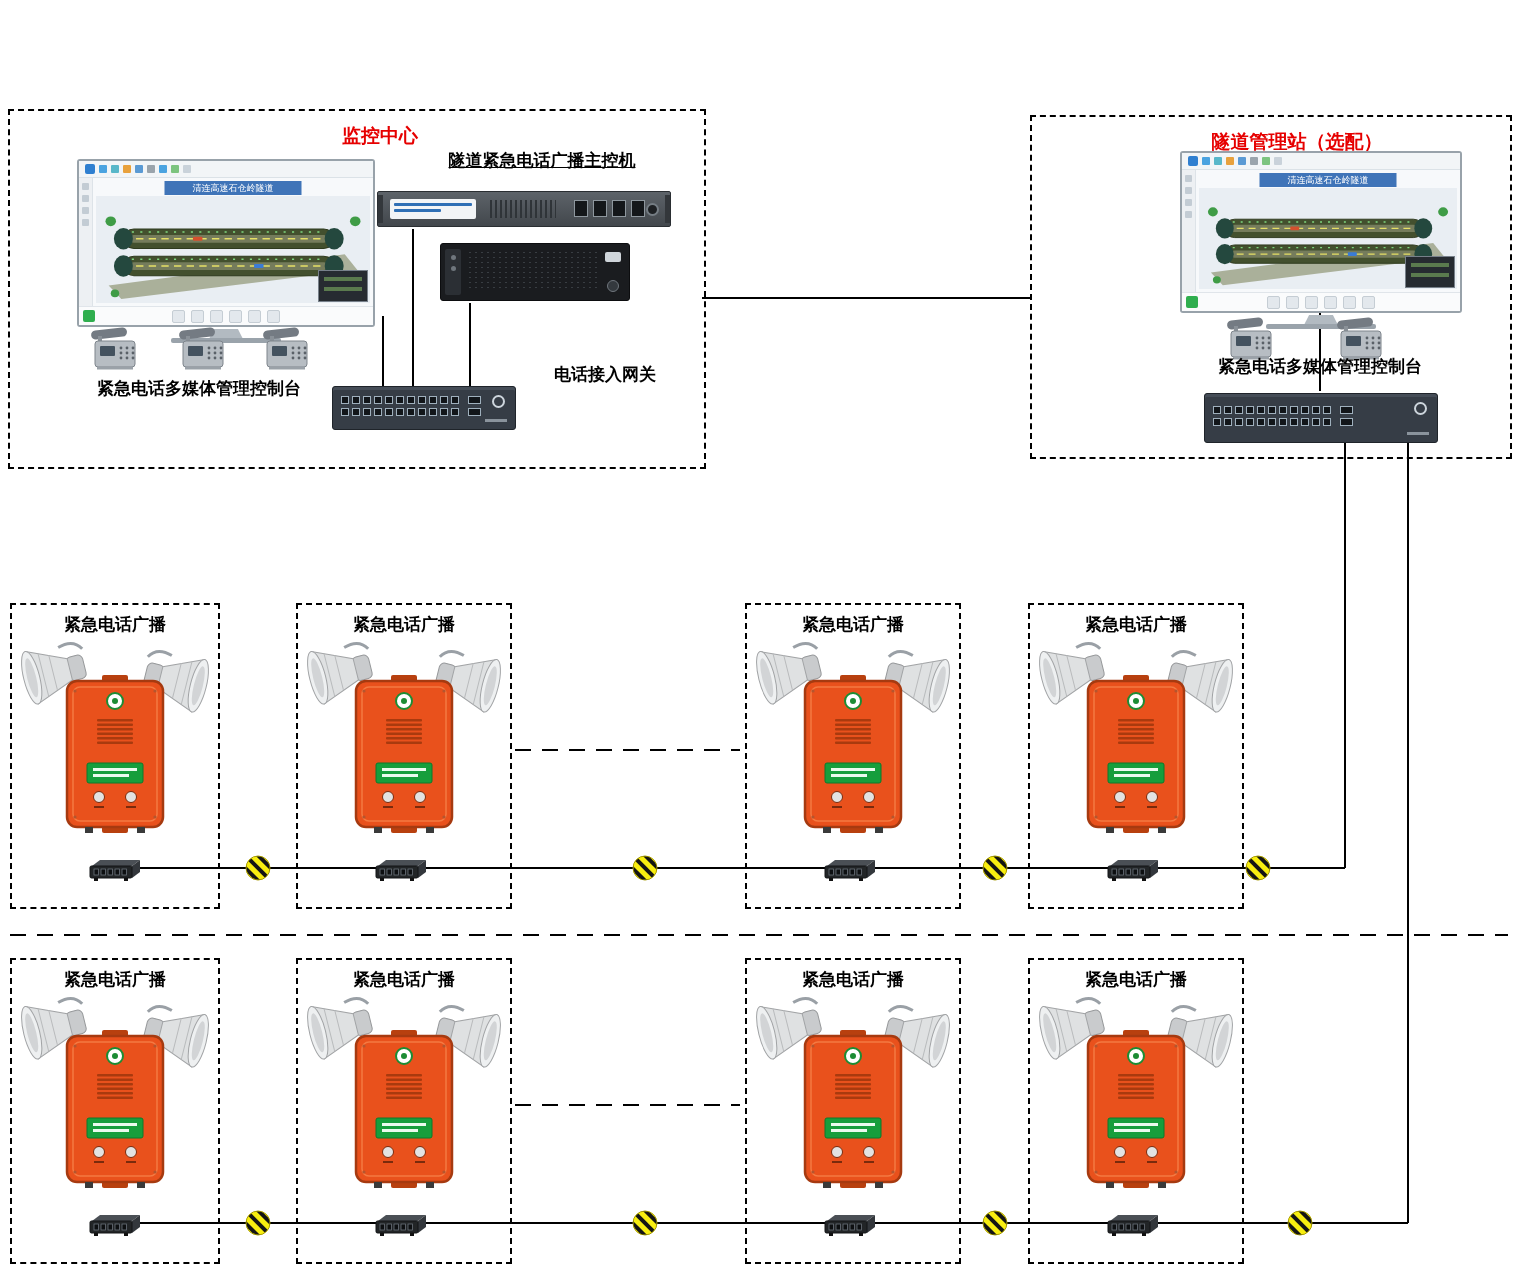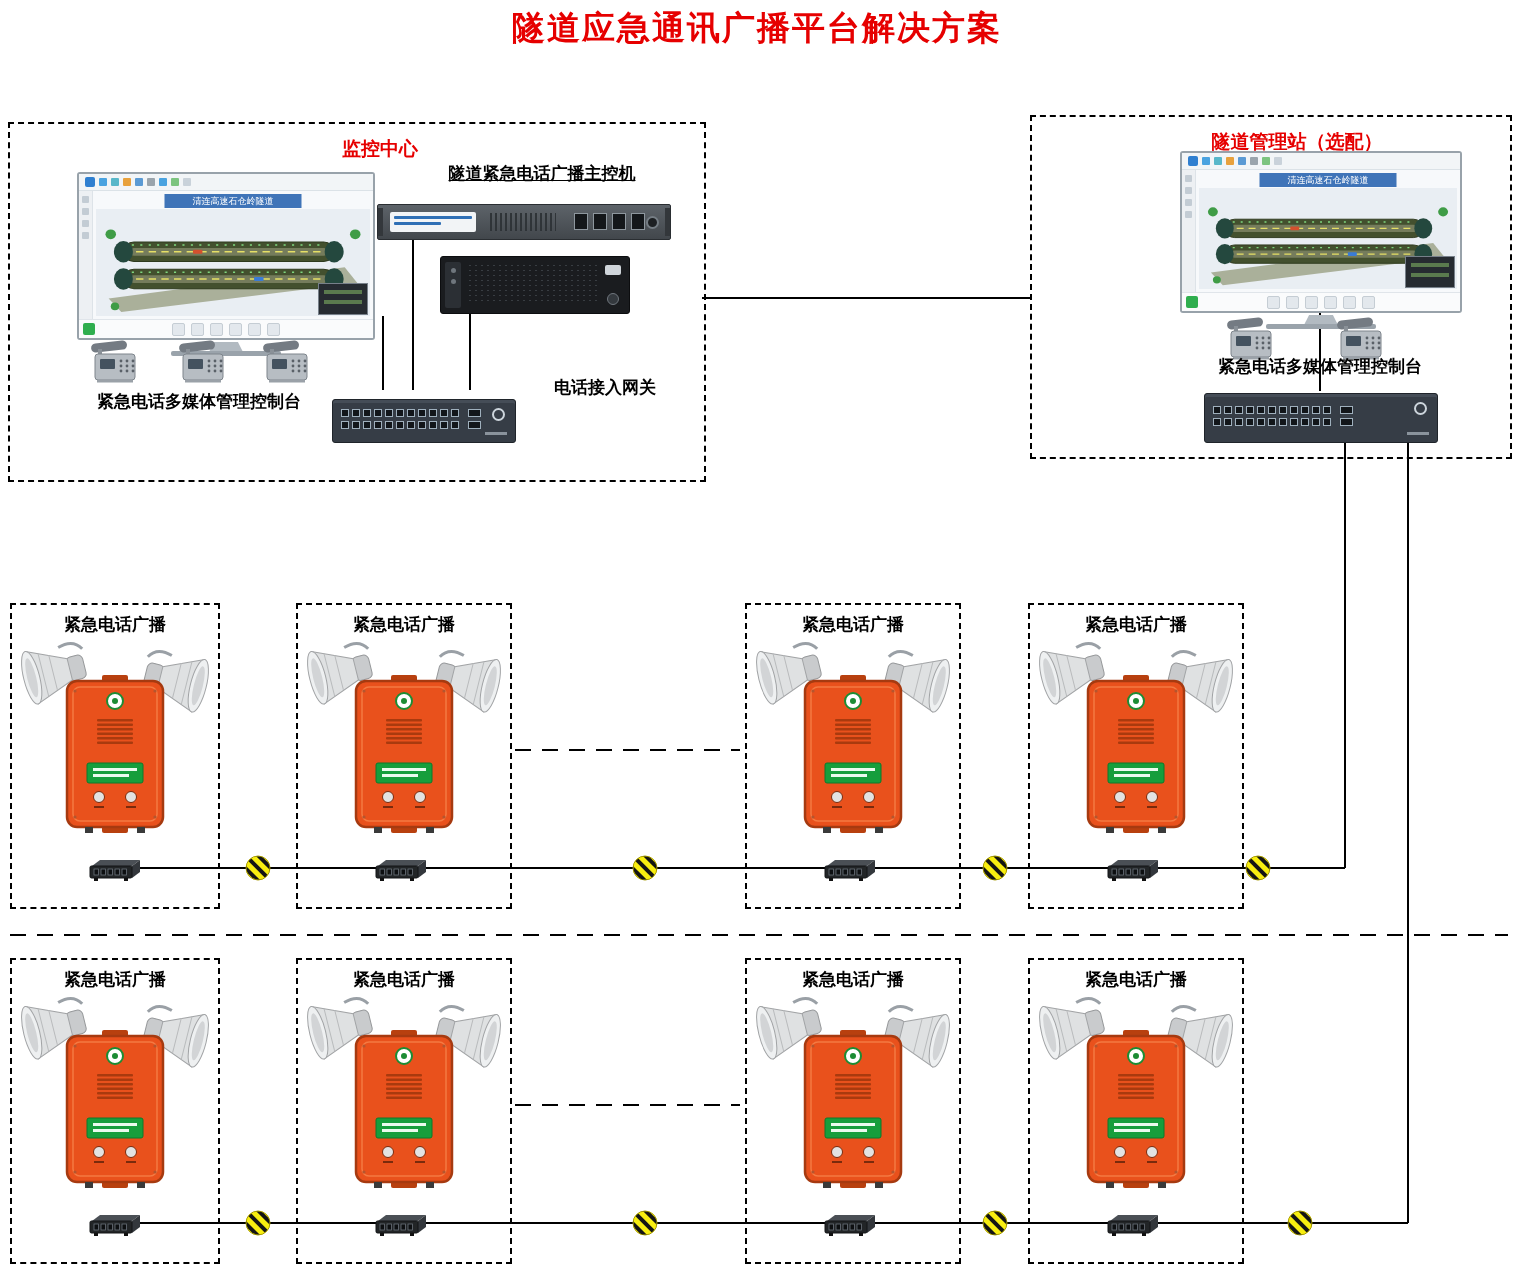--- a/index.html
+++ b/index.html
@@ -184,38 +184,37 @@
       <circle cx="14" cy="26" r="5" fill="#3f9c46"></circle>
         <circle cx="246" cy="26" r="5" fill="#3f9c46"></circle>
       <circle cx="18" cy="100" r="4" fill="#3f9c46"></circle>
         <circle cx="242" cy="100" r="4" fill="#3f9c46"></circle>
     </g>
   </defs>
 </svg>
 
 <div class="page">
 
-  <h1 class="title">隧道应急通讯广播平台解决方案</h1>
 
   <svg class="wires" width="1514" height="1270">
     <path d="M702 298 H1030"></path>
     <path d="M383 316 V390"></path>
     <path d="M413 229 V390"></path>
     <path d="M470 303 V390"></path>
     <path d="M1320 311 V391"></path>
     <path d="M1345 439 V868"></path>
     <path d="M1408 439 V1223"></path>
     <path d="M100 868 H1345"></path>
     <path d="M100 1223 H1408"></path>
     <path class="dash" d="M515 750 H740"></path>
     <path class="dash" d="M515 1105 H740"></path>
     <path class="dash" d="M10 935 H1508"></path>
   </svg>
 
-  <div class="station-box" style="left:8px;top:122px;width:694px;height:356px;">
+  <div class="station-box" style="left:8px;top:109px;width:694px;height:356px;">
     <div class="box-label red" style="left:280px;top:12px;width:180px;">监控中心</div>
     <div class="box-label" style="left:392px;top:38px;width:280px;text-decoration:underline;">隧道紧急电话广播主控机</div>
 
     <div class="monitor" style="left:67px;top:48px;width:298px;height:184px;">
       <div class="m-frame">
         <div class="m-chrome">
           <span class="logo"></span>
           <i style="background:#4aa3e0"></i>
             <i style="background:#58b7c9"></i>
             <i style="background:#e8a13c"></i>

